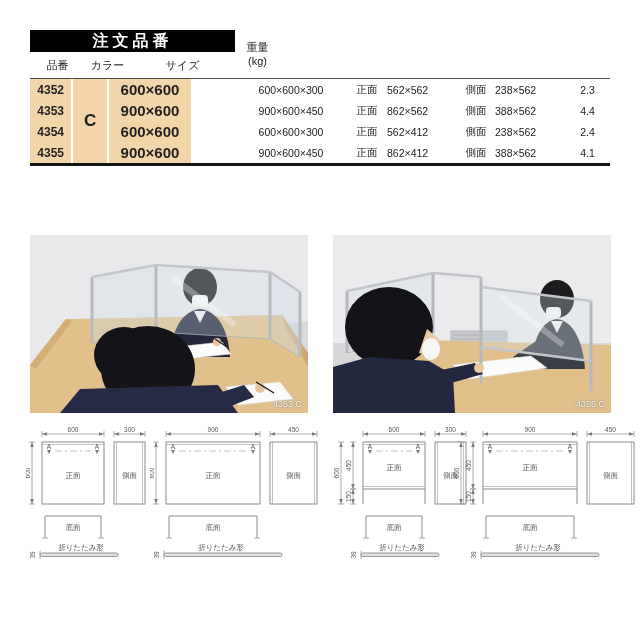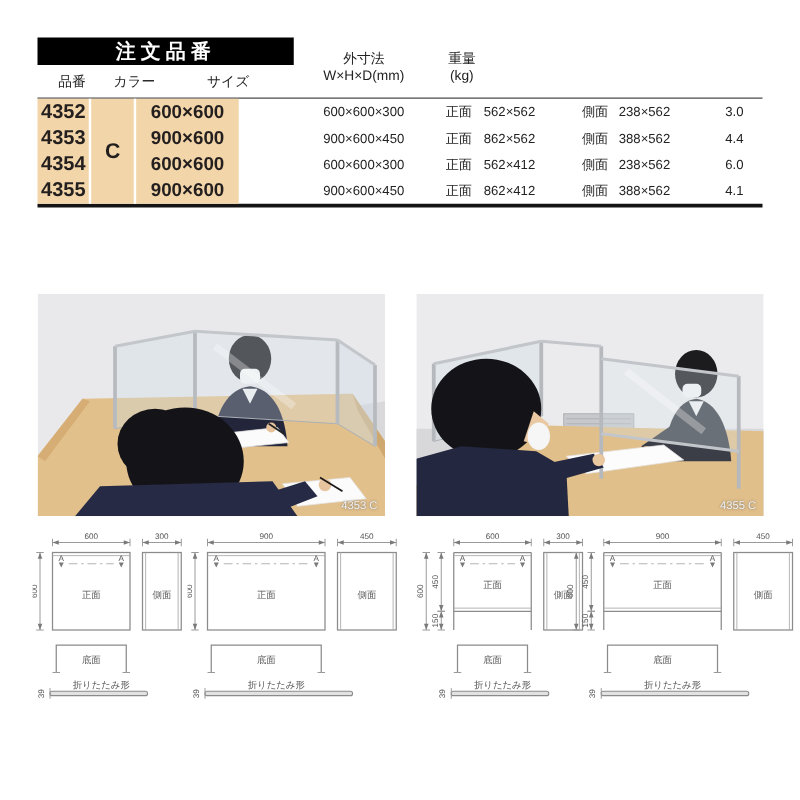--- a/index.html
+++ b/index.html
@@ -19,21 +19,21 @@
          font-size:11px;line-height:1.3;color:#222;}
   .h-outer{width:112px;} .h-eff{width:218px;} .h-wt{width:45px;}
   .tbody{display:flex;border-top:1.5px solid #4b4b4d;border-bottom:3px solid #141414;}
   .bcol{display:flex;flex-direction:column;background:#f2d5a9;}
   .col-hin{width:53px;border-right:2px solid #fff;}
   .col-color{width:43px;border-right:2px solid #fff;align-items:center;justify-content:center;
              font-weight:bold;font-size:17px;display:flex;}
   .col-size{width:105px;}
   .bcell{height:21px;display:flex;align-items:center;justify-content:center;
          font-weight:bold;color:#241f1f;}
-  .col-hin .bcell{font-size:16px;} .col-size .bcell{font-size:15px;text-align:right;}
+  .col-hin .bcell{font-size:12px;} .col-size .bcell{font-size:15px;text-align:right;}
   .col-rest{flex:1;display:flex;flex-direction:column;}
   .drow{height:21px;display:flex;align-items:center;font-size:10.5px;color:#222;margin-left:44px;}
   .c-outer{width:112px;text-align:center;}
   .c-flab{width:40px;text-align:center;}
   .c-fval{width:70px;text-align:left;}
   .c-slab{width:38px;text-align:center;}
   .c-sval{width:70px;text-align:left;}
   .c-wt{width:45px;text-align:center;}
 
   
@@ -57,24 +57,20 @@
 
 <div class="spec-table">
   <div class="thead">
     <div class="thead-left">
       <div class="banner">注文品番</div>
       <div class="subrow">
         <div class="subcell sub-hin">品番</div>
         <div class="subcell sub-col">カラー</div>
         <div class="subcell sub-size">サイズ</div>
       </div>
-    </div>
-    <div class="hcell h-outer">
-      <span>外寸法</span>
-      <span>W×H×D(mm)</span>
     </div>
     <div class="hcell h-wt">
       <span>重量</span>
       <span>(kg)</span>
     </div>
   </div>
 
   <div class="tbody">
     <div class="bcol col-hin">
       <div class="bcell">4352</div>
@@ -89,37 +85,37 @@
       <div class="bcell">600×600</div>
       <div class="bcell">900×600</div>
     </div>
     <div class="col-rest">
       <div class="drow">
         <span class="c-outer">600×600×300</span>
         <span class="c-flab">正面</span>
         <span class="c-fval">562×562</span>
         <span class="c-slab">側面</span>
         <span class="c-sval">238×562</span>
-        <span class="c-wt">3.0</span>
+        <span class="c-wt">2.3</span>
       </div>
       <div class="drow">
         <span class="c-outer">900×600×450</span>
         <span class="c-flab">正面</span>
         <span class="c-fval">862×562</span>
         <span class="c-slab">側面</span>
         <span class="c-sval">388×562</span>
         <span class="c-wt">4.4</span>
       </div>
       <div class="drow">
         <span class="c-outer">600×600×300</span>
         <span class="c-flab">正面</span>
         <span class="c-fval">562×412</span>
         <span class="c-slab">側面</span>
         <span class="c-sval">238×562</span>
-        <span class="c-wt">6.0</span>
+        <span class="c-wt">2.4</span>
       </div>
       <div class="drow">
         <span class="c-outer">900×600×450</span>
         <span class="c-flab">正面</span>
         <span class="c-fval">862×412</span>
         <span class="c-slab">側面</span>
         <span class="c-sval">388×562</span>
         <span class="c-wt">4.1</span>
       </div>
     </div>

